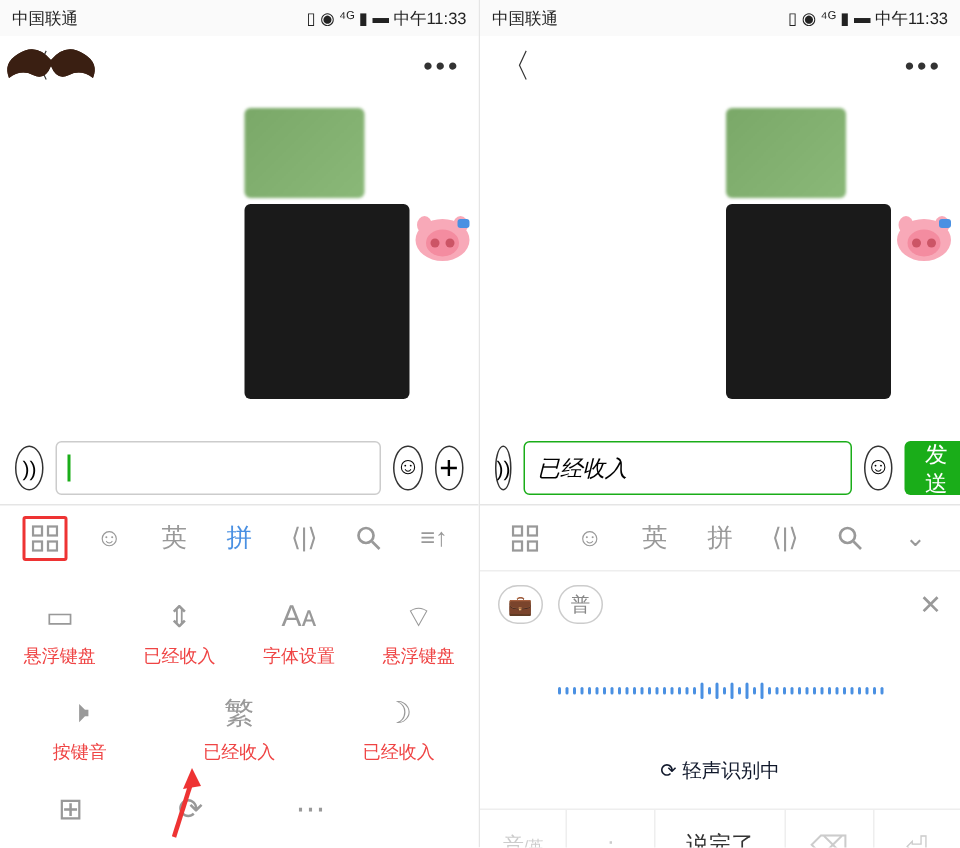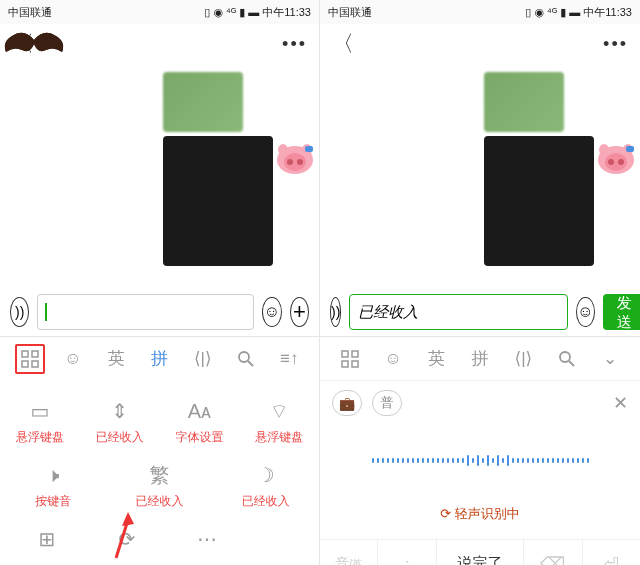--- a/index.html
+++ b/index.html
@@ -35,21 +35,21 @@
 .setting-icon{height:26px;display:flex;align-items:center;justify-content:center;font-size:20px;color:#999}
 .setting-label{font-size:12px;color:#ef4444}
 .setting-item.hl{border:2px solid #e33;padding:6px 8px;border-radius:2px}
 .voice-panel{background:#fff;border-top:1px solid #eee}
 .vp-header{height:44px;display:flex;align-items:center;padding:0 12px;gap:10px}
 .vp-chip{width:30px;height:26px;border:1px solid #ccc;border-radius:13px;display:flex;align-items:center;justify-content:center;font-size:13px;color:#888;cursor:pointer}
 .vp-close{margin-left:auto;font-size:18px;color:#999;cursor:pointer}
 .waveform{height:70px;display:flex;align-items:center;justify-content:center;gap:3px;padding:0 20px}
 .wave-dot{width:2px;height:5px;background:#4a90e2;border-radius:1px}
 .wave-dot.tall{height:11px}
-.recognizing{text-align:center;font-size:13px;color:#c2410c;padding:10px 0 16px}
+.recognizing{text-align:center;font-size:13px;color:#0f172a;padding:10px 0 16px}
 .vp-bottom{height:48px;display:flex;border-top:1px solid #eee}
 .vp-btn{flex:1;display:flex;align-items:center;justify-content:center;font-size:14px;color:#999;border-right:1px solid #eee;cursor:pointer}
 .vp-btn:last-child{border-right:none}
 .vp-btn.main{color:#333;font-size:15px;flex:1.5}
 .vp-btn.ic{font-size:18px}
 .cursor-line{display:inline-block;width:1.5px;height:18px;background:#1aad19;vertical-align:middle}
 .arrow-red{position:absolute;left:108px;top:510px;pointer-events:none;z-index:10}
 .dim{color:#ccc}
 </style>
 </head>

